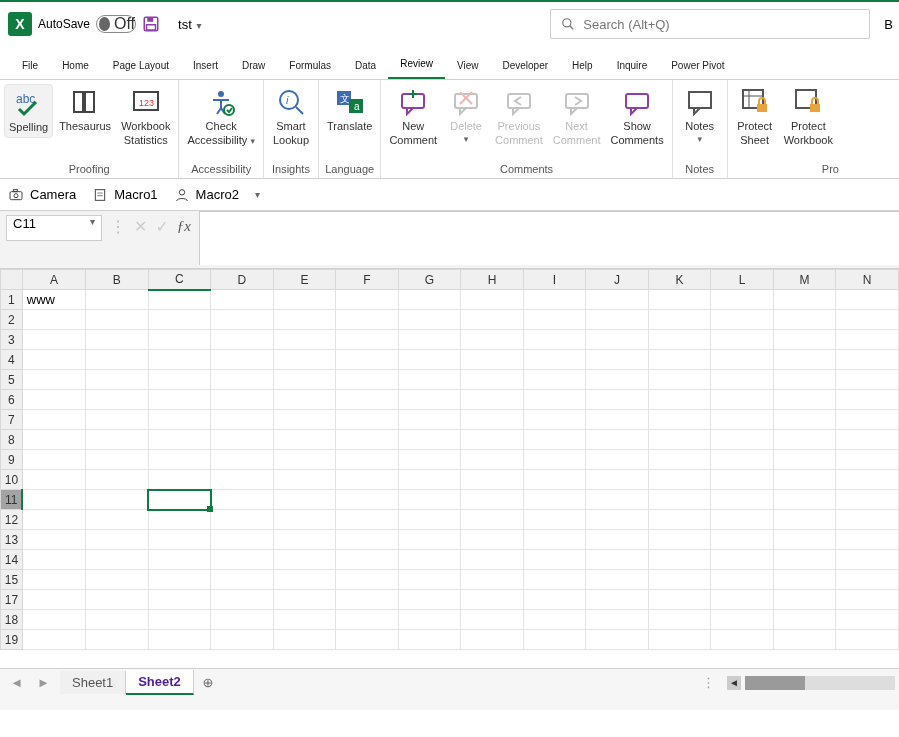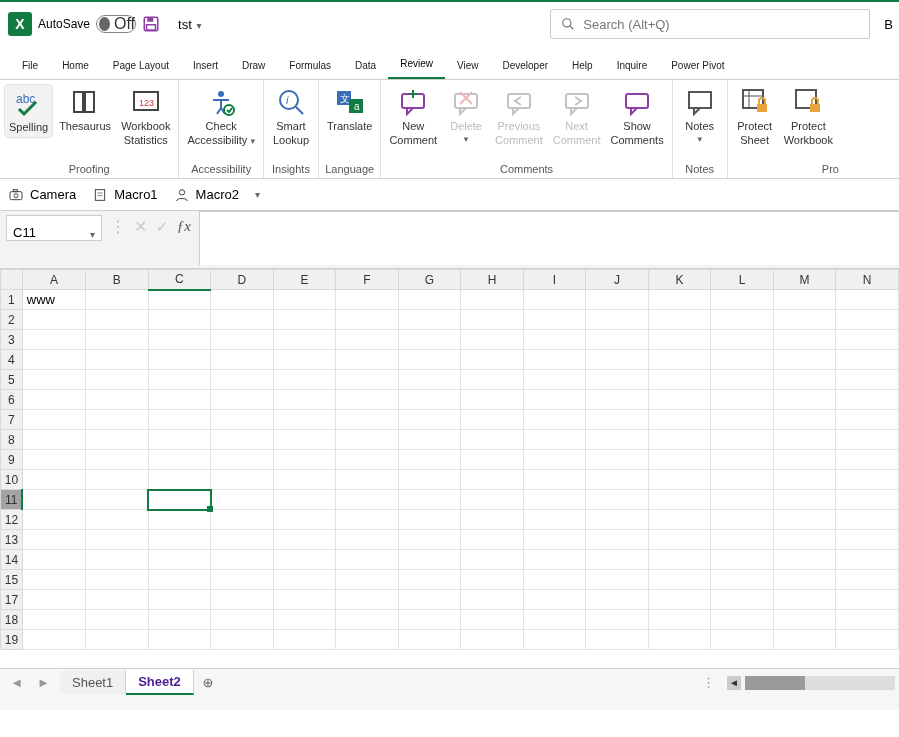--- a/index.html
+++ b/index.html
@@ -33,21 +33,21 @@
   .rbtn.dim svg { opacity:.35; }
   .caret { font-size:9px; color:#666; }
   .group.last { border-right:none; }
   
   .qat { height:32px; display:flex; align-items:center; padding:0 8px; gap:16px; background:#fff; border-bottom:1px solid #d0d0d0; font-size:13px;text-align:right;}
   .qat .item { display:flex; align-items:center; gap:6px; cursor:pointer; }
   .qat svg { width:16px; height:16px; }
   .qat-caret { font-size:10px; color:#666; }
   
   .fbar { height:58px; display:flex; align-items:flex-start; border-bottom:1px solid #d0d0d0; background:#f3f3f3; }
-  .namebox { width:96px; height:26px; background:#fff; border:1px solid #ccc; margin:4px 0 0 6px; display:flex; align-items:flex-end; padding:0 6px; font-size:13px; justify-content:space-between;}
+  .namebox { width:96px; height:26px; background:#fff; border:1px solid #ccc; margin:4px 0 0 6px; display:flex; align-items:flex-start; padding:0 6px; font-size:13px; justify-content:space-between;}
   .namebox .dd { font-size:10px; color:#666; }
   .fbar-mid { display:flex; align-items:center; gap:8px; margin:6px 8px 0; color:#999;}
   .fx { font-style:italic; font-family:"Times New Roman",serif; font-size:15px; color:#555;}
   .formula-input { flex:1; height:54px; background:#fff; border-left:1px solid #ccc; border-top:1px solid #ccc;}
   
   .grid-wrap { position:relative; height:399px; overflow:hidden; background:#fff;}
   table.grid { border-collapse:collapse; table-layout:fixed; }
   .colhead th, .rowhead { background:#f0f0f0; font-weight:normal; font-size:12px; color:#333; border:1px solid #d8d8d8; }
   .colhead th { height:20px; }
   .rowhead { width:22px; text-align:center; }

